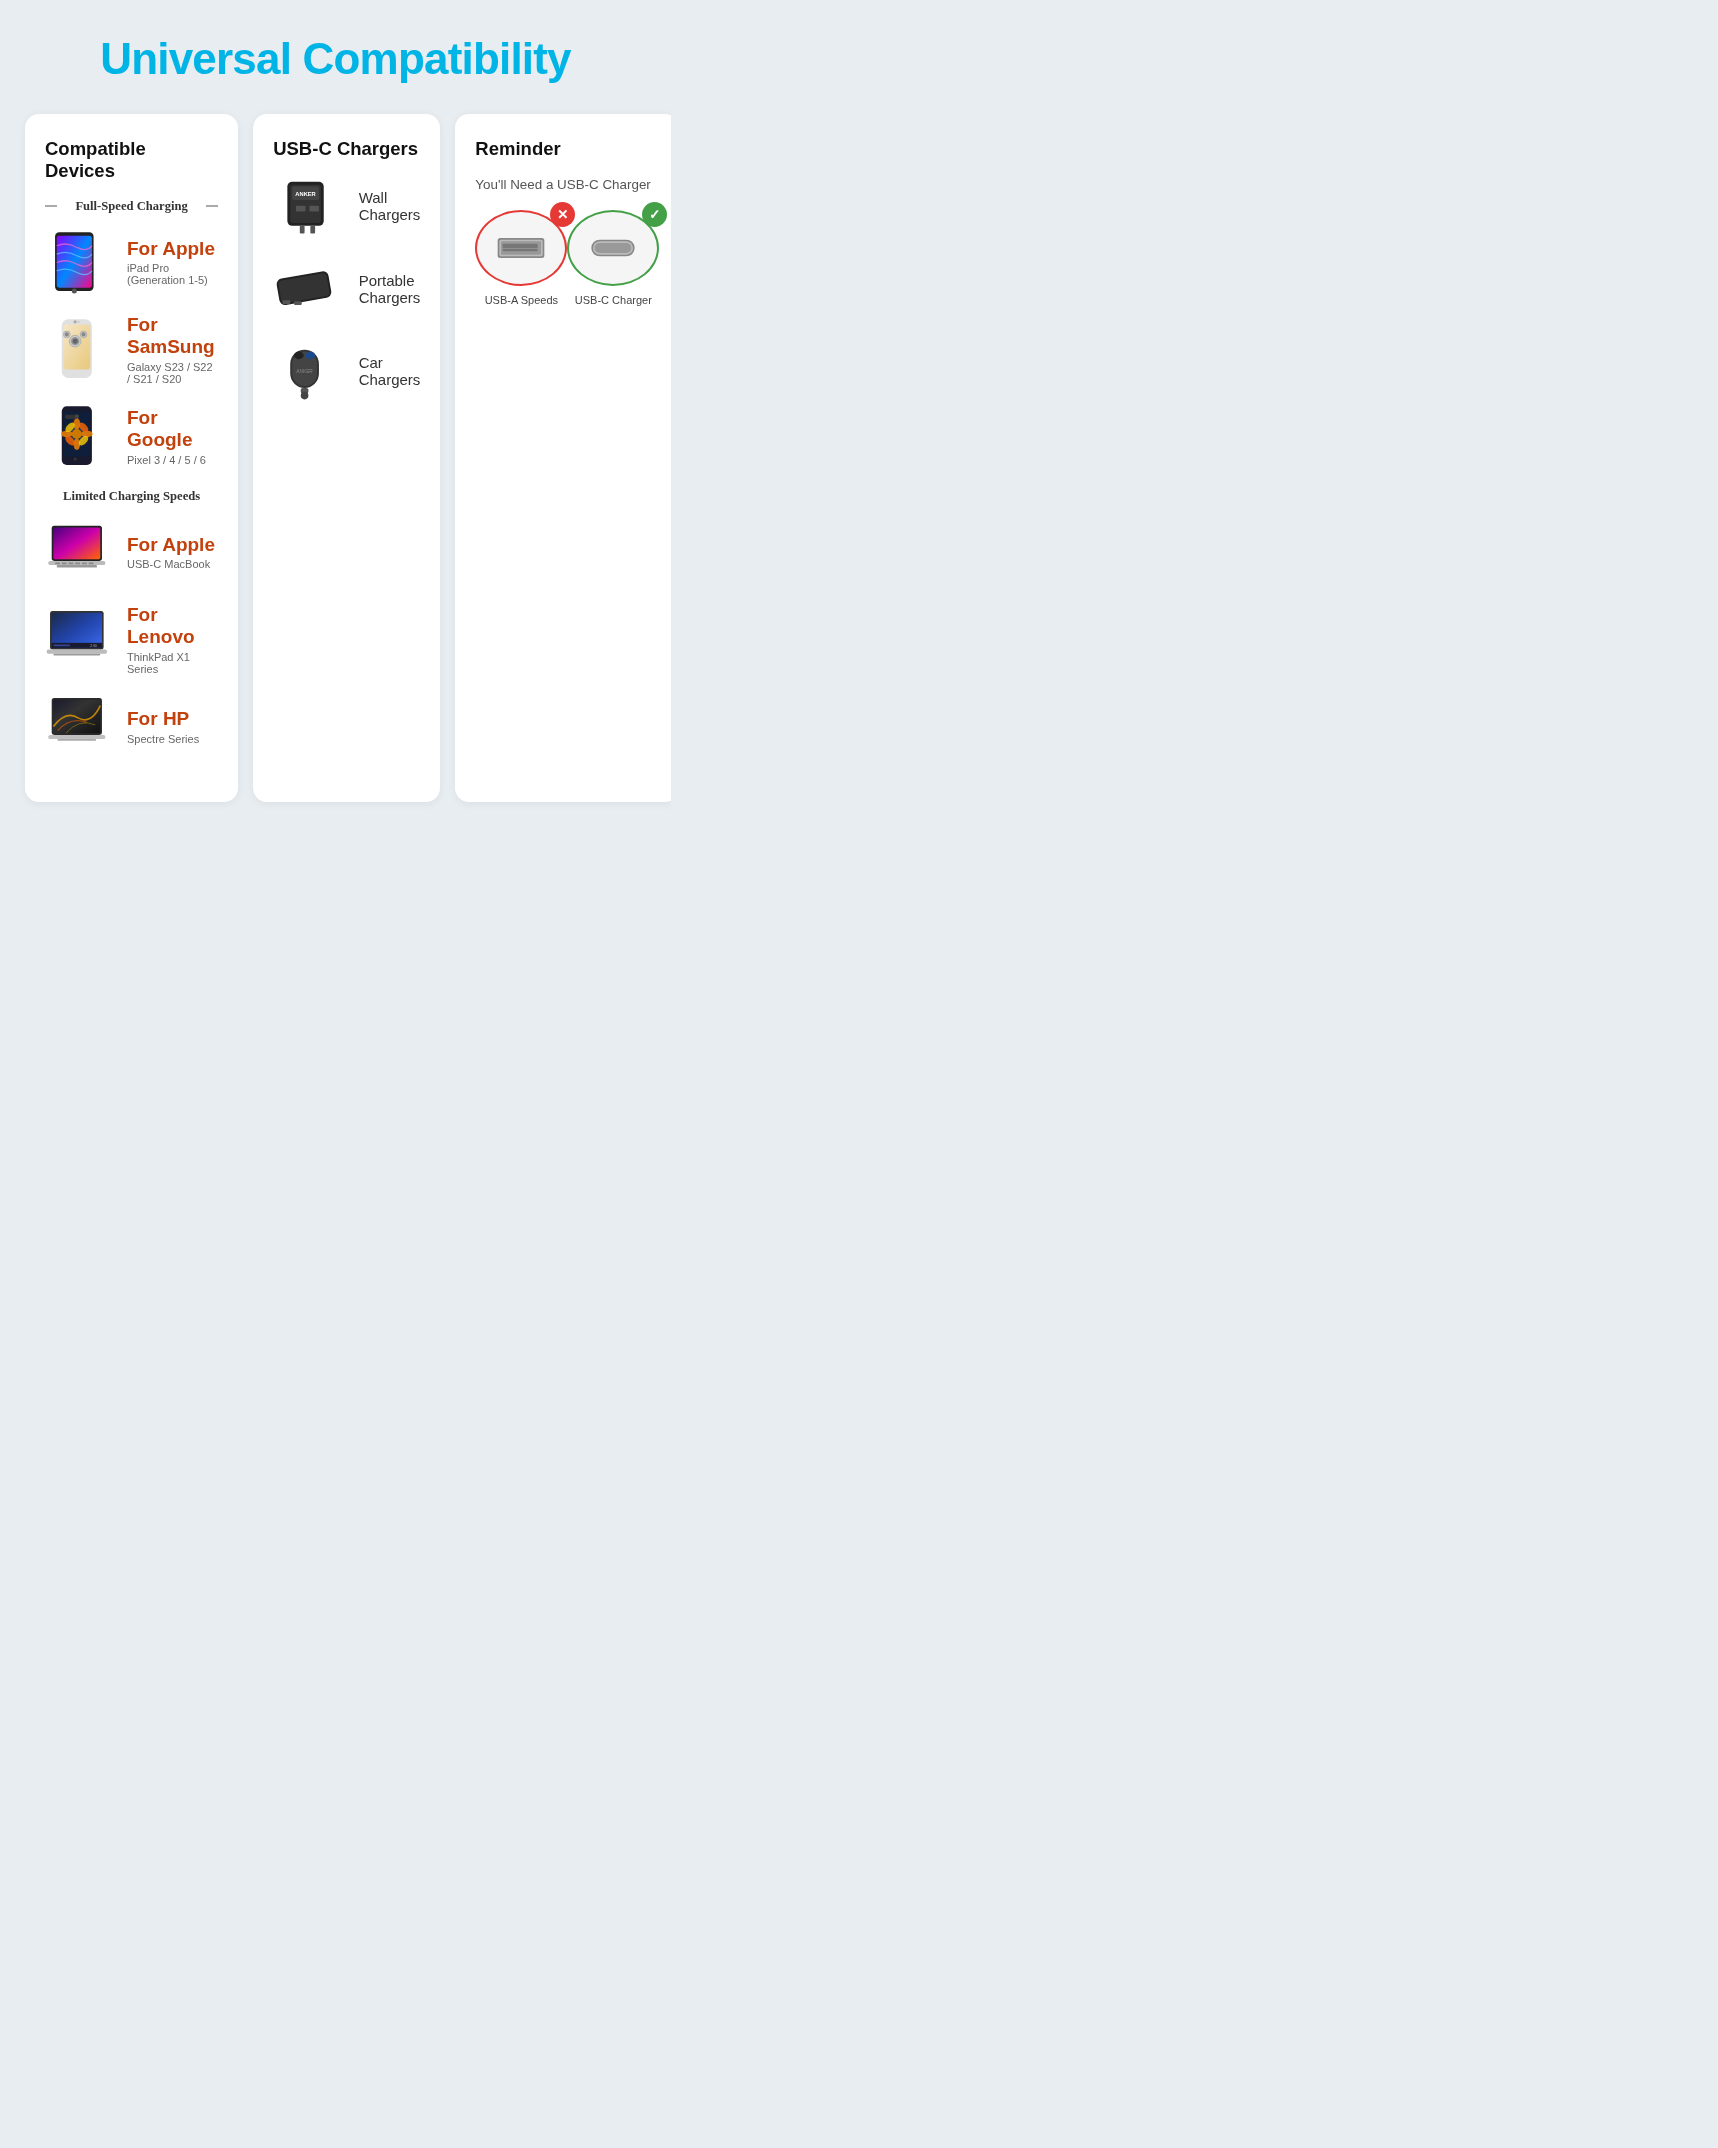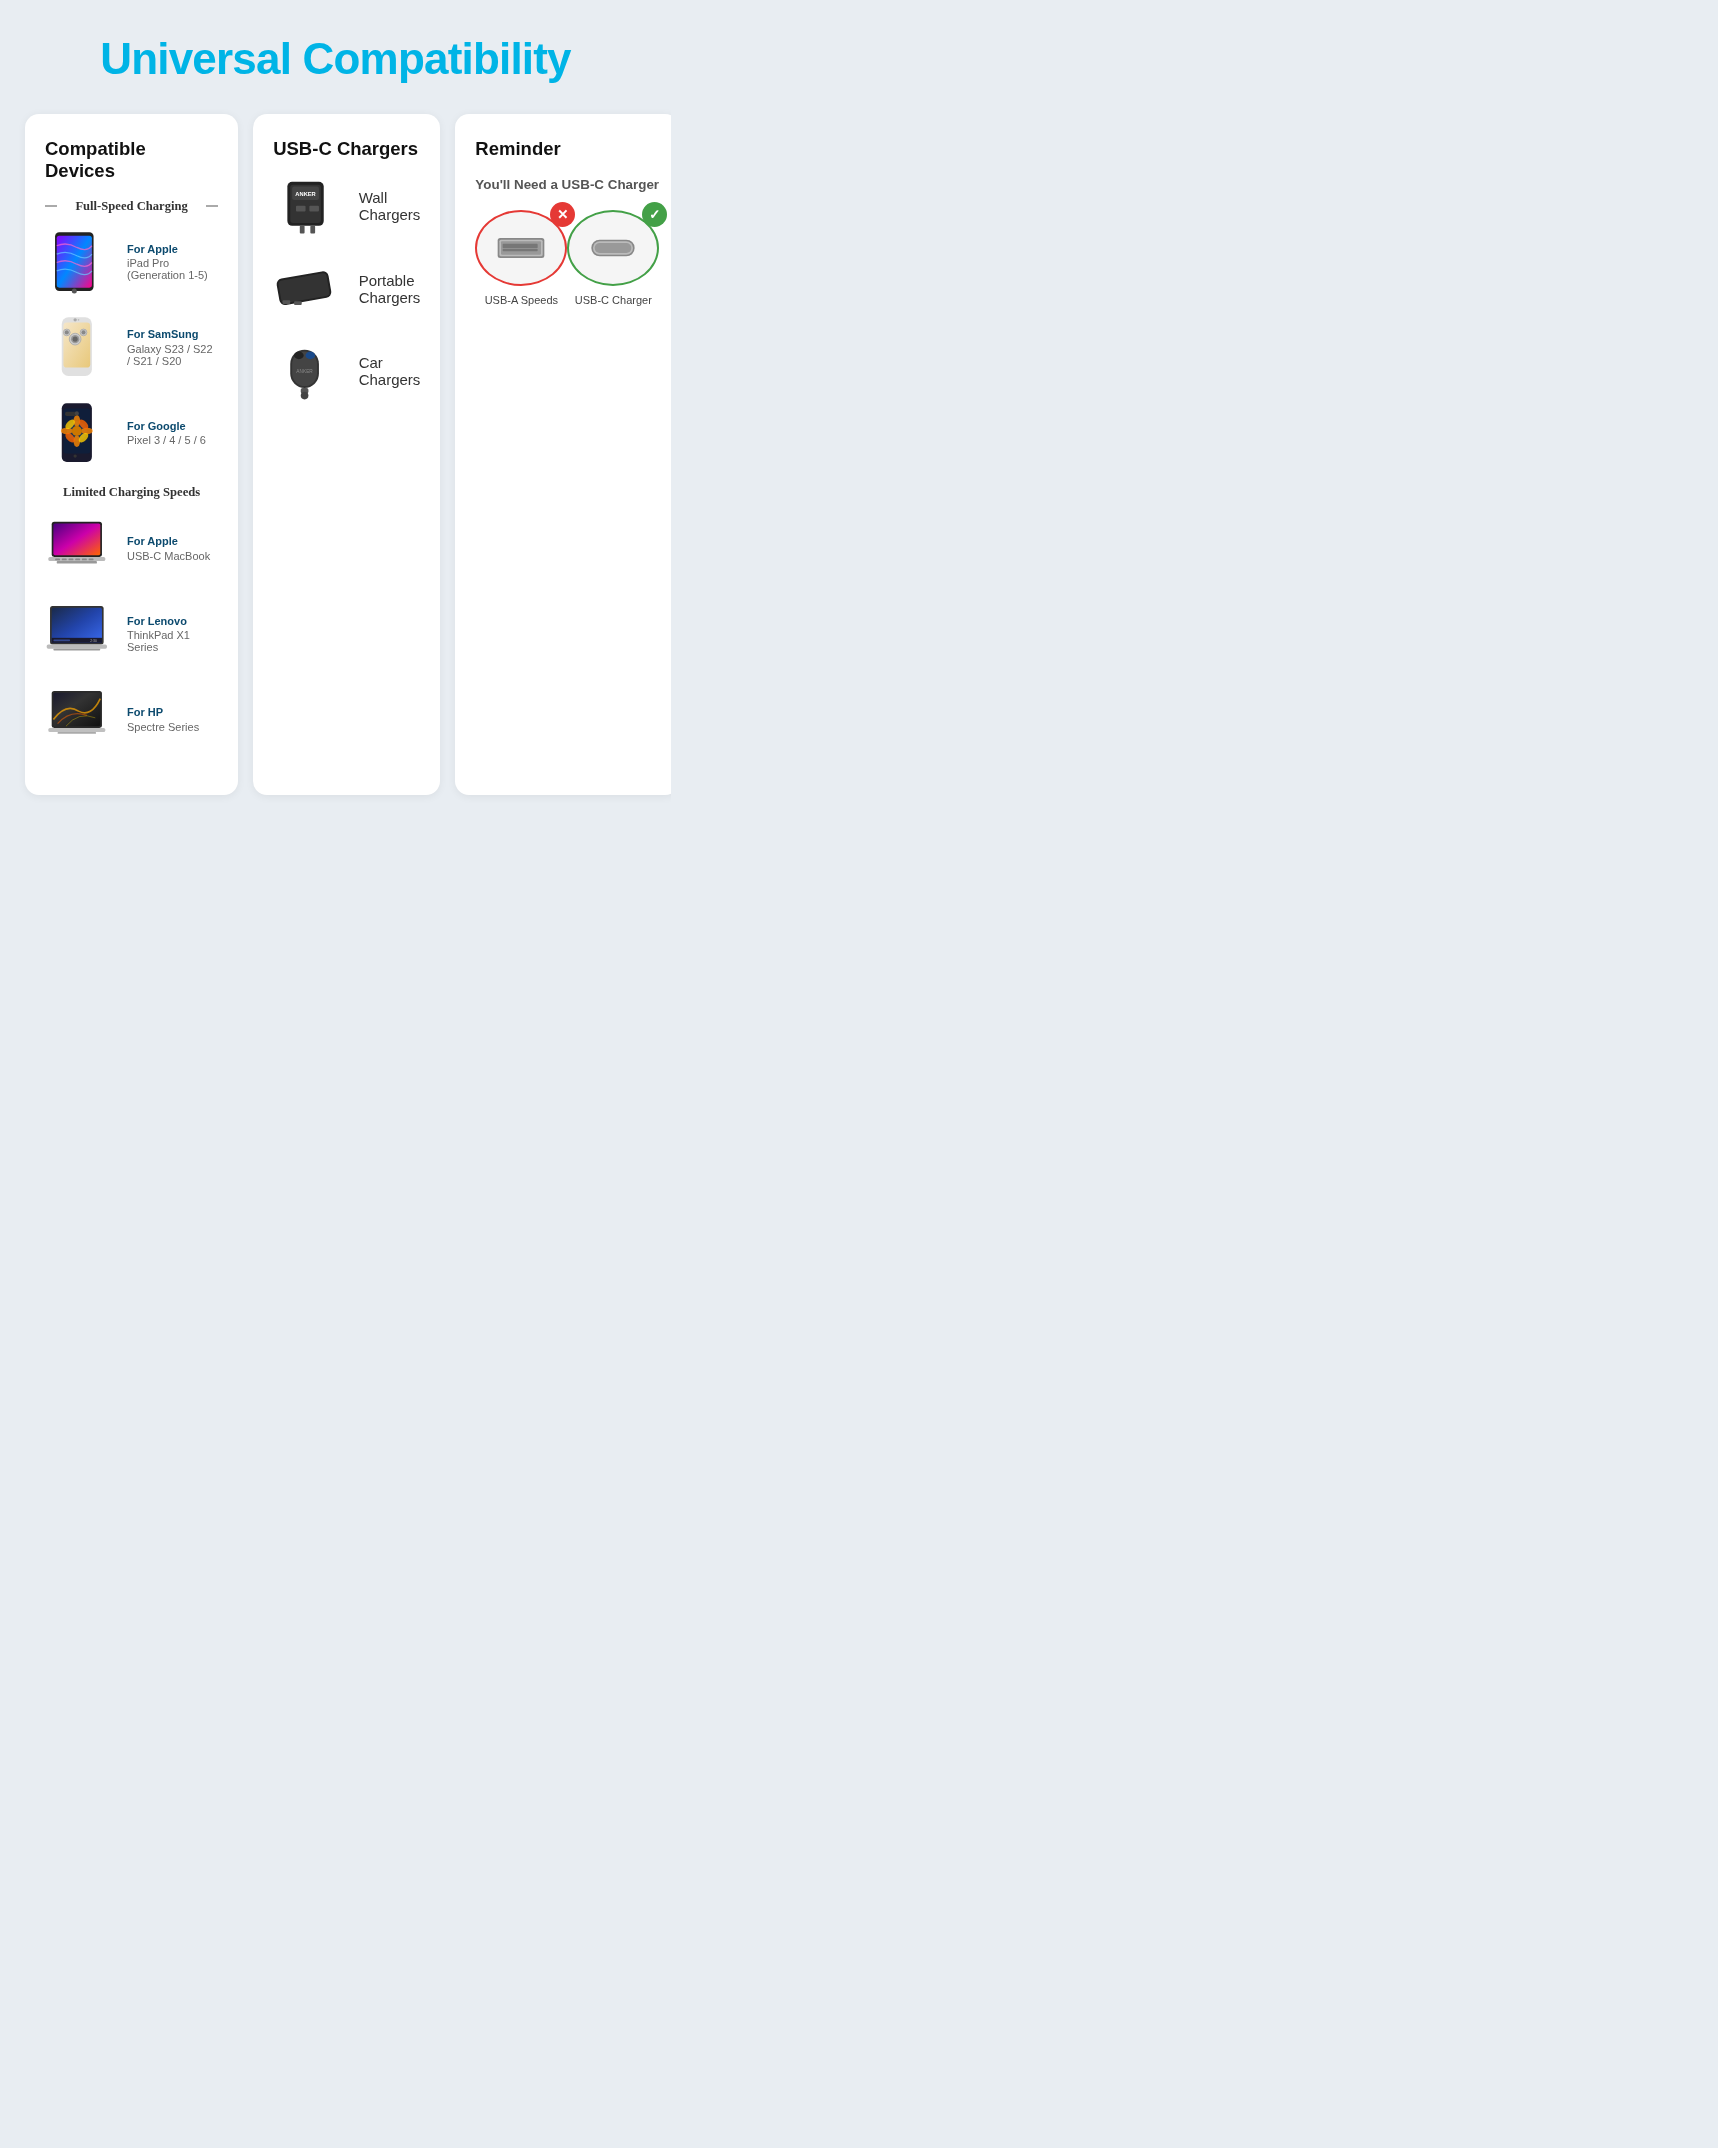--- a/index.html
+++ b/index.html
@@ -65,23 +65,23 @@
     }
     .device-img {
       width: 67px;
       height: 67px;
       display: flex;
       align-items: center;
       justify-content: center;
       flex-shrink: 0;
     }
     .device-info .device-name {
-      font-size: 11px;
+      font-size: 19px;
       font-weight: 700;
-      color: #0c4a6e;
+      color: #c2410c;
     }
     .device-info .device-sub {
       font-size: 11px;
       color: #666;
       margin-top: 2.5px;
     }
     
     .charger-item {
       display: flex;
       align-items: center;
@@ -102,21 +102,21 @@
       font-weight: 400;
     }
     
     .reminder-card {
       margin-top: 0;
     }
     .reminder-subtitle {
       font-size: 13.4px;
       color: #555;
       margin-bottom: 18.5px;
-      font-weight: 700;
+      font-weight: 400;
     }
     .charger-compare {
       display: flex;
       justify-content: space-around;
       align-items: flex-start;
       margin-top: 8.4px;
     }
     .charger-option {
       display: flex;
       flex-direction: column;

